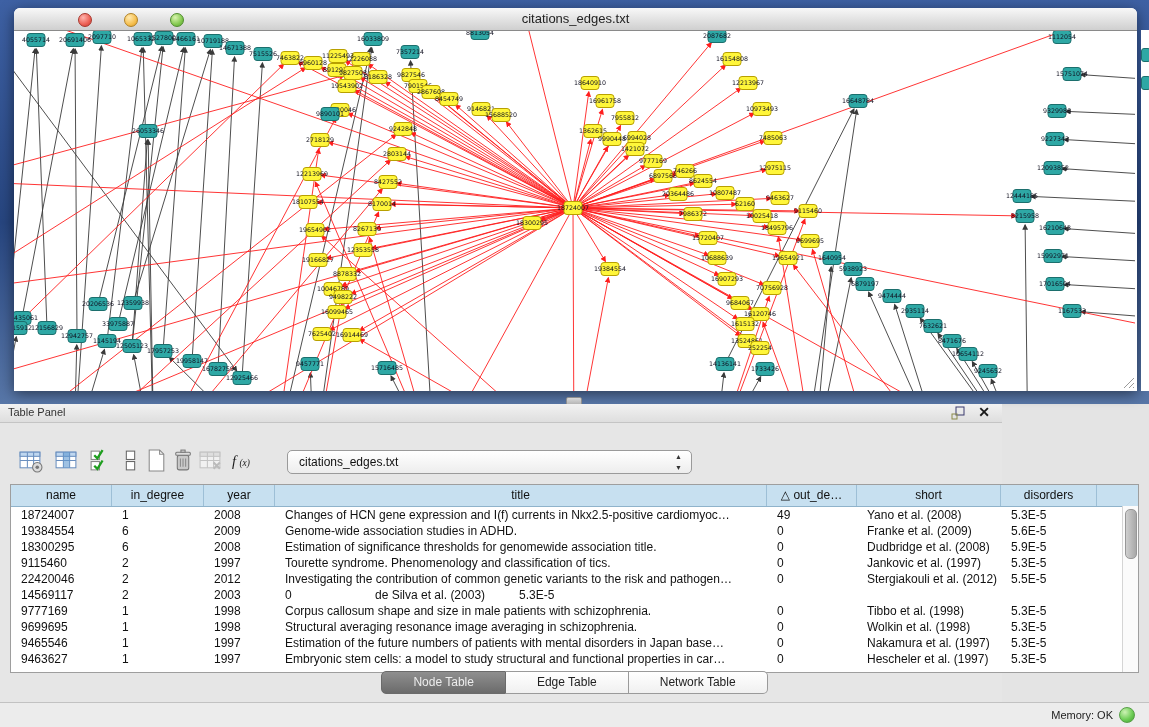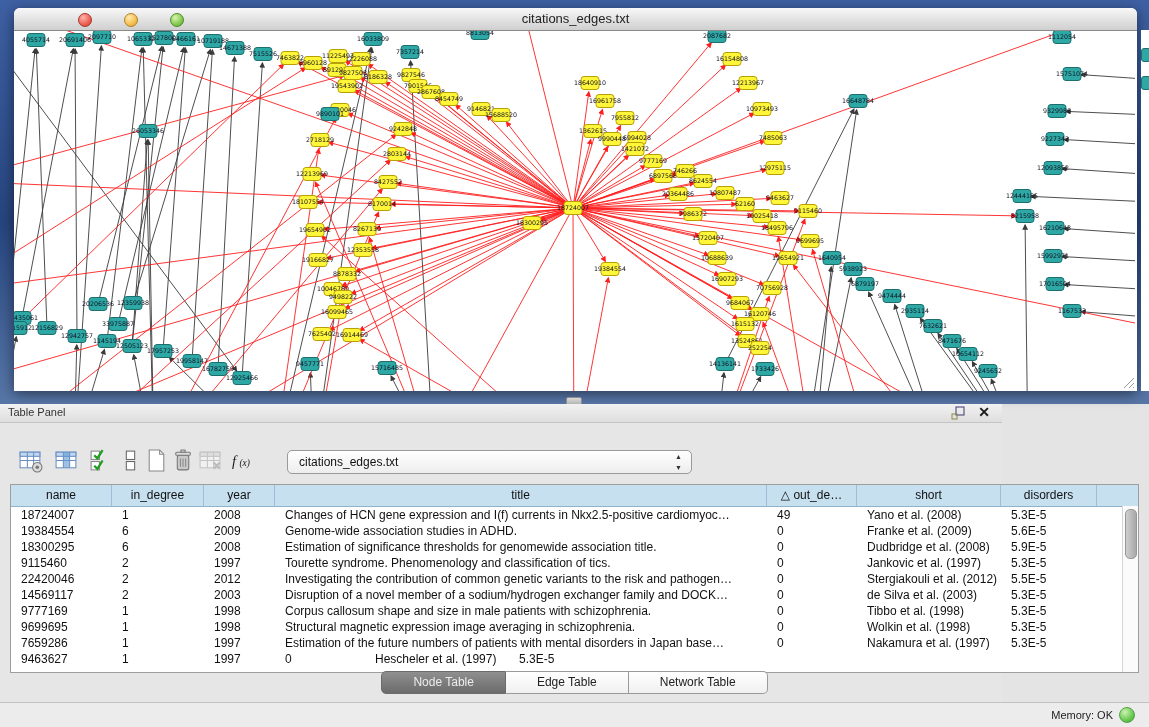--- a/index.html
+++ b/index.html
@@ -882,56 +882,56 @@
           <div class="td" style="width: 71px;">2012</div>
           <div class="td" style="width: 492px;">Investigating the contribution of common genetic variants to the risk and pathogen…</div>
           <div class="td" style="width: 90px;">0</div>
           <div class="td" style="width: 144px;">Stergiakouli et al. (2012)</div>
           <div class="td" style="width: 96px;">5.5E-5</div>
         </div>
         <div class="tr">
           <div class="td" style="width: 101px;">14569117</div>
           <div class="td" style="width: 92px;">2</div>
           <div class="td" style="width: 71px;">2003</div>
-          <div class="td" style="width: 492px;">Disruption of a novel member of a sodium/hydrogen exchanger family and DOCK…</div>
           <div class="td" style="width: 90px;">0</div>
           <div class="td" style="width: 144px;">de Silva et al. (2003)</div>
           <div class="td" style="width: 96px;">5.3E-5</div>
         </div>
         <div class="tr">
           <div class="td" style="width: 101px;">9777169</div>
           <div class="td" style="width: 92px;">1</div>
           <div class="td" style="width: 71px;">1998</div>
           <div class="td" style="width: 492px;">Corpus callosum shape and size in male patients with schizophrenia.</div>
           <div class="td" style="width: 90px;">0</div>
           <div class="td" style="width: 144px;">Tibbo et al. (1998)</div>
           <div class="td" style="width: 96px;">5.3E-5</div>
         </div>
         <div class="tr">
           <div class="td" style="width: 101px;">9699695</div>
           <div class="td" style="width: 92px;">1</div>
           <div class="td" style="width: 71px;">1998</div>
-          <div class="td" style="width: 492px;">Structural magnetic expression image averaging in schizophrenia.</div>
+          <div class="td" style="width: 492px;">Structural averaging resonance image averaging in schizophrenia.</div>
           <div class="td" style="width: 90px;">0</div>
           <div class="td" style="width: 144px;">Wolkin et al. (1998)</div>
           <div class="td" style="width: 96px;">5.3E-5</div>
         </div>
         <div class="tr">
-          <div class="td" style="width: 101px;">7659286</div>
+          <div class="td" style="width: 101px;">9465546</div>
           <div class="td" style="width: 92px;">1</div>
           <div class="td" style="width: 71px;">1997</div>
           <div class="td" style="width: 492px;">Estimation of the future numbers of patients with mental disorders in Japan base…</div>
           <div class="td" style="width: 90px;">0</div>
           <div class="td" style="width: 144px;">Nakamura et al. (1997)</div>
           <div class="td" style="width: 96px;">5.3E-5</div>
         </div>
         <div class="tr">
           <div class="td" style="width: 101px;">9463627</div>
           <div class="td" style="width: 92px;">1</div>
           <div class="td" style="width: 71px;">1997</div>
+          <div class="td" style="width: 492px;">Embryonic stem cells: a model to study structural and functional properties in car…</div>
           <div class="td" style="width: 90px;">0</div>
           <div class="td" style="width: 144px;">Hescheler et al. (1997)</div>
           <div class="td" style="width: 96px;">5.3E-5</div>
         </div>
       </div>
     <div class="vscroll">
       <div class="thumb"></div>
     </div>
   </div>
 

